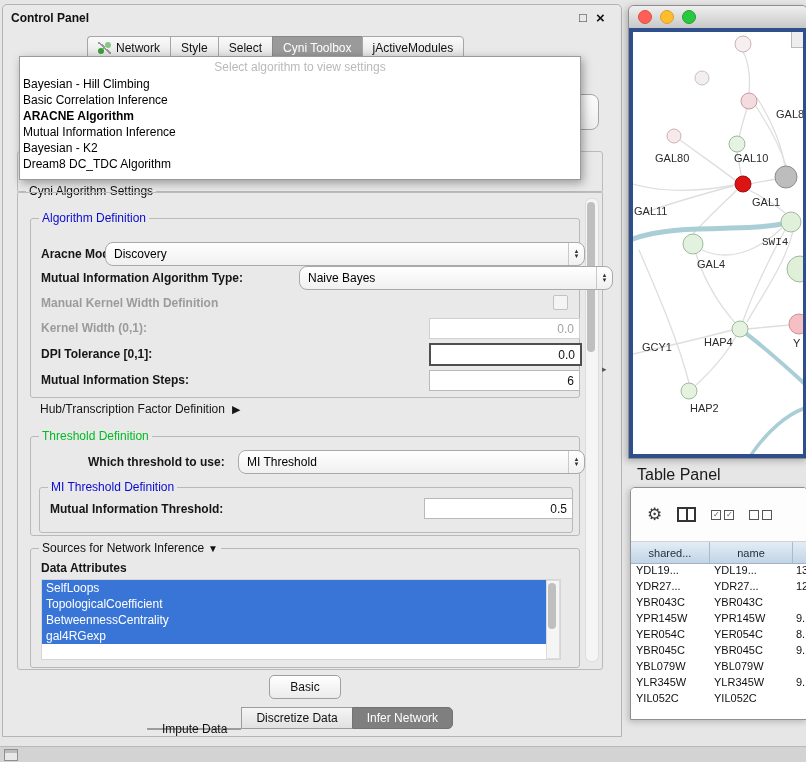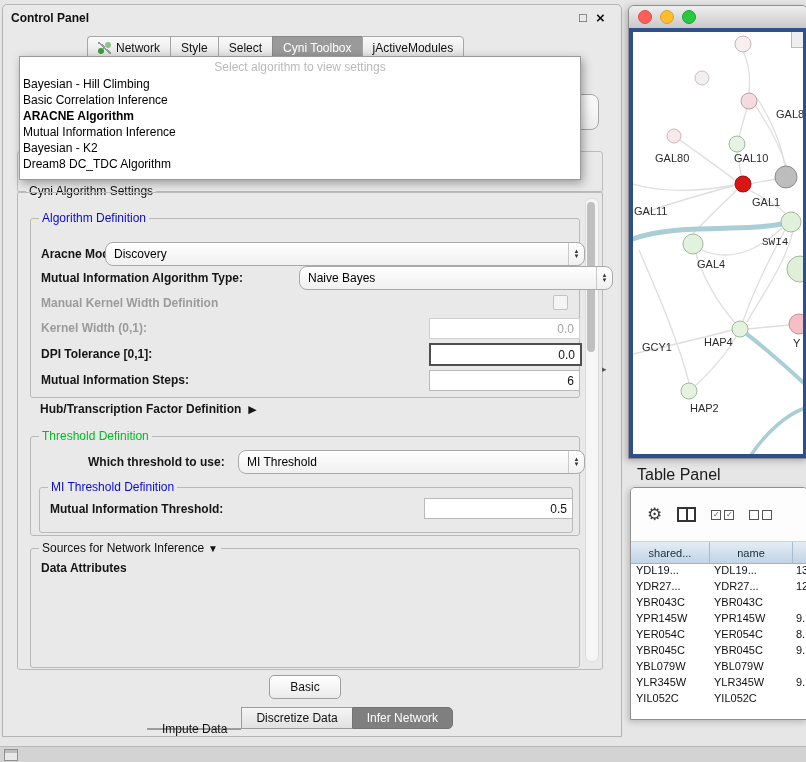--- a/index.html
+++ b/index.html
@@ -50,21 +50,21 @@
   .combo{position:absolute;display:flex;align-items:center;padding-left:8px;font-size:12px;color:#000;
          background:linear-gradient(#ffffff,#f0f0f0);border:1px solid #a9a9a9;border-radius:8px;}
   .stepper{margin-left:auto;width:15px;align-self:stretch;border-left:1px solid #c9c9c9;
            display:flex;flex-direction:column;align-items:center;justify-content:center;
            font-size:6px;line-height:5px;color:#333;}
   .field{position:absolute;display:flex;align-items:center;justify-content:flex-end;padding-right:5px;
          font-size:12px;background:#fff;border:1px solid #b9b9b9;color:#111;}
   .field.dis{color:#a3a3a3;border-color:#d0d0d0;}
   .field.focus{border:2px solid #4f4f4f;}
   .cb{position:absolute;width:13px;height:13px;border:1px solid #c2c2c2;background:#f4f4f4;border-radius:2px;}
-  .hub{position:absolute;left:22px;top:210px;font-size:12px;font-weight:bold;color:#161616;}
+  .hub{position:absolute;left:22px;top:210px;font-size:12px;font-weight:normal;color:#161616;}
   .hub .tri{font-size:11px;margin-left:7px;}
   .tri-down{font-size:10px;margin-left:4px;color:#111;}
   
   .sb-track{position:absolute;background:#f5f5f5;border:1px solid #dcdcdc;border-radius:6px;}
   .sb-thumb{position:absolute;left:1px;width:8px;background:#bfbfbf;border-radius:5px;}
   
   .src-list{position:absolute;background:#fff;border:1px solid #d5d5d5;overflow:hidden;}
   .src-item{height:16px;line-height:16px;font-size:12px;color:#fff;background:#3875d7;
             padding-left:4px;width:calc(100% - 13px);white-space:nowrap;}
   
@@ -249,20 +249,35 @@
         </div>
       </div>
     </div>
 
     <div class="group" style="left:12px;top:356px;width:548px;height:118px;">
       <span class="gtitle">
         <span>Sources for Network Inference</span><span class="tri-down">▼</span>
       </span>
       <span class="lbl" style="left:10px;top:12px;">Data Attributes</span>
 
+      <div class="src-list" style="left:10px;top:30px;width:518px;height:79px;">
+        <div>
+
+            <div class="src-item">SelfLoops</div>
+
+            <div class="src-item">TopologicalCoefficient</div>
+
+            <div class="src-item">BetweennessCentrality</div>
+
+            <div class="src-item">gal4RGexp</div>
+          </div>
+        <div class="sb-track" style="right:0;top:0;width:12px;height:77px;border-radius:0;">
+          <div class="sb-thumb" style="top:2px;height:46px;"></div>
+        </div>
+      </div>
     </div>
   </div>
 
   <div class="apply">Basic</div>
 
   <div class="btabs">
 
       <span class="btab">Impute Data</span>
 
       <span class="btab">Discretize Data</span>

